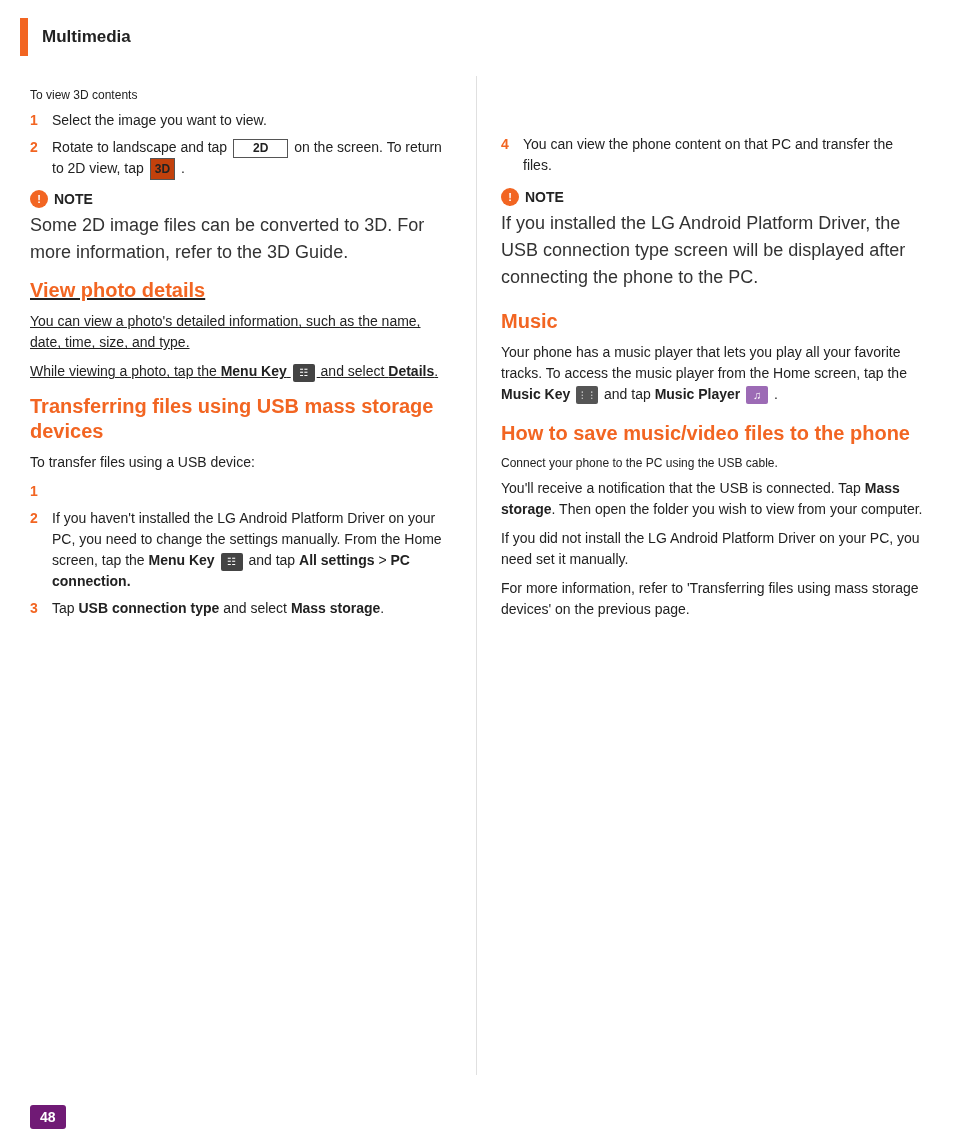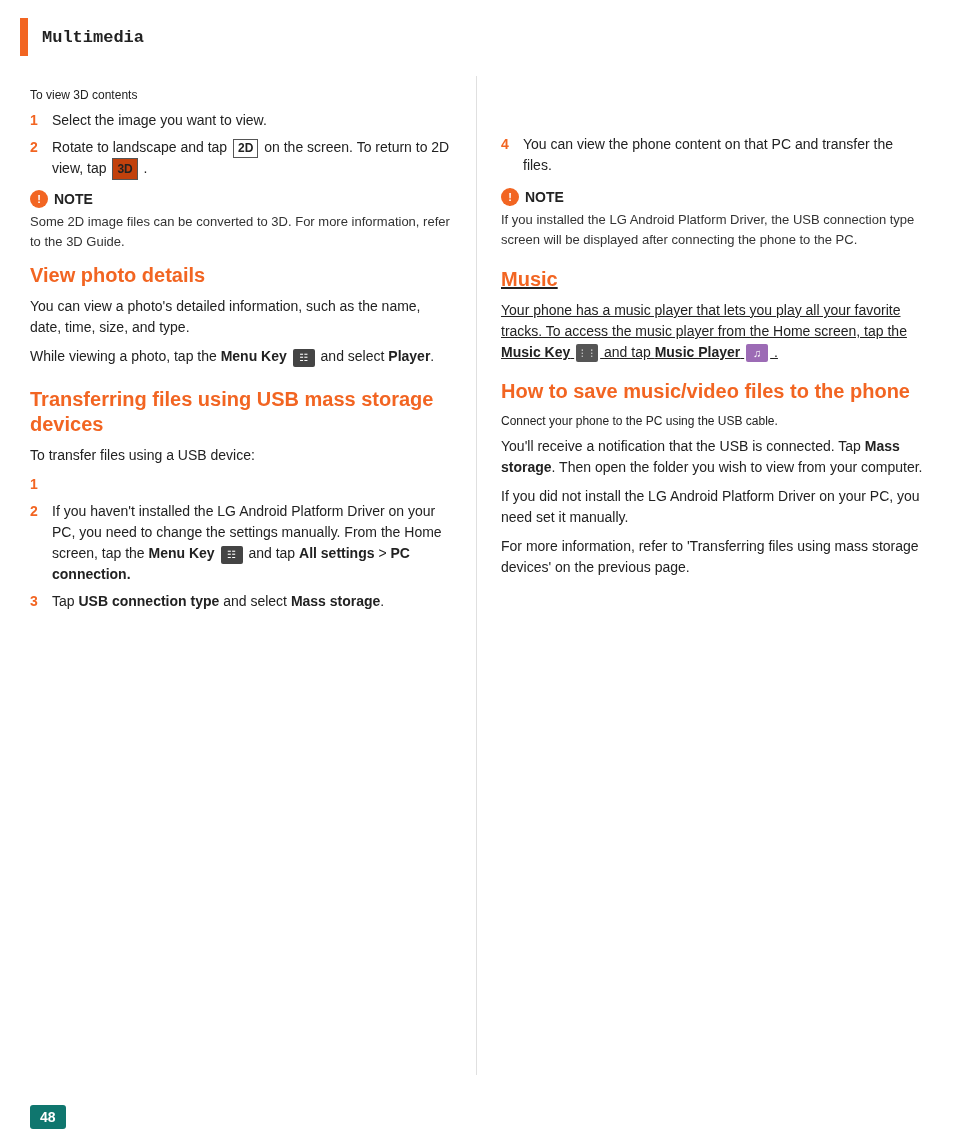--- a/index.html
+++ b/index.html
@@ -30,21 +30,20 @@
       width: 8px;
       height: 38px;
       background: #f26522;
       margin-right: 14px;
       flex-shrink: 0;
     }
     .header-title {
       font-size: 17px;
       font-weight: bold;
       color: #222;
-      font-family: Liberation Mono, monospace;
     }
     
     .main-content {
       display: flex;
       flex: 1;
       padding: 10px 0 20px 0;
     }
     .col-left {
       width: 50%;
       padding: 10px 24px 10px 30px;
@@ -118,29 +117,29 @@
       height: 18px;
       border-radius: 50%;
       background: #f26522;
       color: white;
       font-weight: bold;
       font-size: 11px;
       margin-right: 6px;
       flex-shrink: 0;
     }
     .note-text {
-      font-size: 13px;
+      font-size: 18px;
       line-height: 1.5;
       color: #333;
     }
     
     .icon-box {
       display: inline-block;
       border: 1.5px solid #555;
-      padding: 1px 4px;
+      padding: 1px 19px;
       font-size: 12px;
       font-weight: bold;
       margin: 0 2px;
       vertical-align: middle;
       line-height: 1.3;
     }
     .icon-box-3d {
       display: inline-flex;
       align-items: center;
       justify-content: center;
@@ -192,21 +191,21 @@
       vertical-align: middle;
       border-radius: 2px;
     }
     
     .footer {
       display: flex;
       padding: 10px 30px 16px 30px;
       align-items: center;
     }
     .page-num {
-      background: #0f766e;
+      background: #701a75;
       color: white;
       font-weight: bold;
       font-size: 14px;
       padding: 4px 10px;
       border-radius: 3px;
     }
   </style>
 </head>
 <body>
 
@@ -242,27 +241,27 @@
 
         <div class="note-box">
           <div class="note-title">
             <span class="note-icon">!</span>
             <span>NOTE</span>
           </div>
           <p class="note-text">Some 2D image files can be converted to 3D. For more information, refer to the 3D Guide.</p>
         </div>
       </div>
 
-      <div style="margin-bottom:20px;">
+      <div style="margin-bottom:12px;text-decoration:underline;">
         <h2 class="section-heading">View photo details</h2>
         <p>You can view a photo's detailed information, such as the name, date, time, size, and type.</p>
         <p>
           <span>While viewing a photo, tap the </span><span class="bold">Menu Key</span>
           <span class="icon-menu">☷</span>
-          <span> and select </span><span class="bold">Player</span><span>.</span>
+          <span> and select </span><span class="bold">Details</span><span>.</span>
         </p>
       </div>
 
       <div>
         <h2 class="section-heading">Transferring files using USB mass storage devices</h2>
         <p>To transfer files using a USB device:</p>
         <ul class="numbered-list">
           <li>
             <span class="num">1</span>
           </li>
@@ -297,21 +296,21 @@
       </div>
 
       <div class="note-box" style="margin-bottom:18px;">
         <div class="note-title">
           <span class="note-icon">!</span>
           <span>NOTE</span>
         </div>
         <p class="note-text">If you installed the LG Android Platform Driver, the USB connection type screen will be displayed after connecting the phone to the PC.</p>
       </div>
 
-      <div style="margin-bottom:16px;text-decoration:underline;">
+      <div style="margin-bottom:16px;">
         <h2 class="section-heading">Music</h2>
         <p>
           <span>Your phone has a music player that lets you play all your favorite tracks. To access the music player from the Home screen, tap the </span><span class="bold">Music Key</span>
           <span class="icon-apps">⋮⋮</span>
           <span> and tap </span><span class="bold">Music Player</span>
           <span class="icon-music">♫</span>
           <span>.</span>
         </p>
       </div>
 

